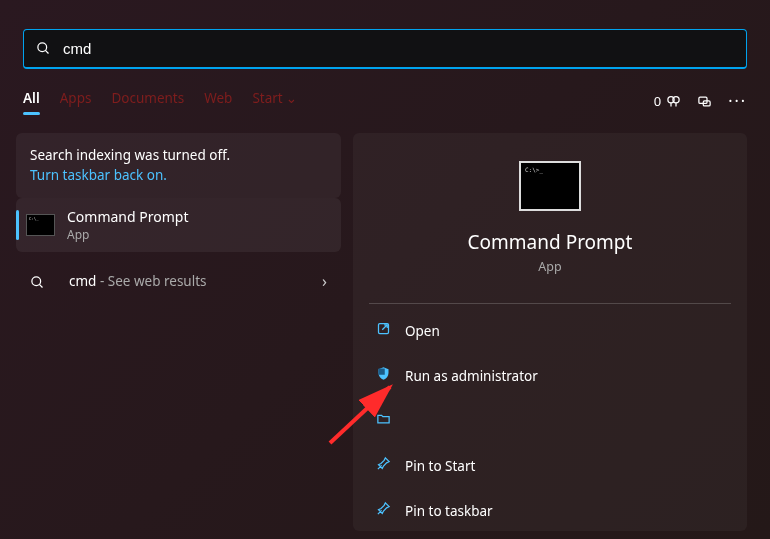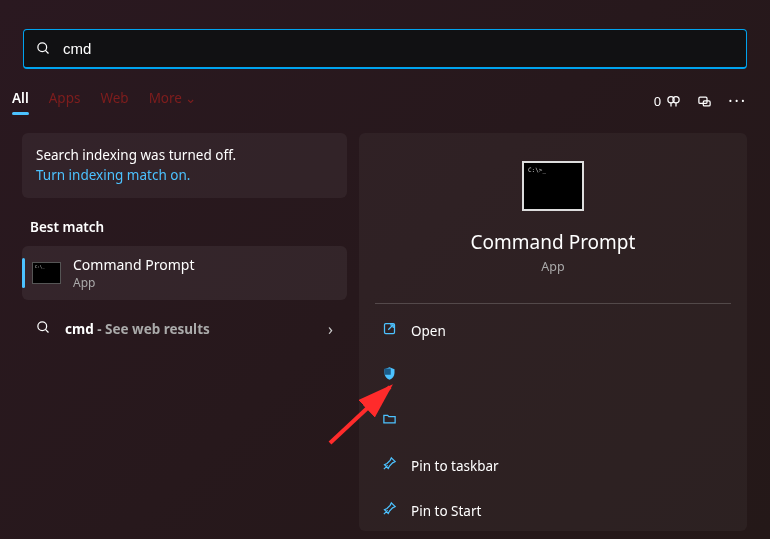--- a/index.html
+++ b/index.html
@@ -27,21 +27,21 @@
   }
   .search-box input {
     background: transparent;
     border: none;
     outline: none;
     color: #fff;
     font-size: 15px;
     flex: 1;
   }
   .tabs-row {
-    margin: 20px 23px 0 12px;
+    margin: 20px 23px 0 23px;
     display: flex;
     align-items: center;
     justify-content: space-between;
     font-size: 13.5px;
   }
   .tabs { display: flex; gap: 20px; align-items: center; }
   .tab { color: #7f1d1d; cursor: pointer; position: relative; padding-bottom: 6px; }
   .tab.active { color: #fff; font-weight: 600; }
   .tab.active::after {
     content: "";
@@ -50,21 +50,21 @@
     height: 3px;
     background: #4cc2ff;
     border-radius: 2px;
   }
   .tab .chev { margin-left: 3px; }
   .right-icons { display: flex; gap: 16px; align-items: center; color: #fff; }
   .right-count { font-size: 13px; display: flex; align-items: center; gap: 5px; }
 
   .content {
     display: flex;
-    margin: 20px 23px 0 22px;
+    margin: 20px 23px 0 16px;
     gap: 12px;
     height: calc(539px - 141px);
   }
   .left-pane { width: 325px; flex-shrink: 0; }
   .right-pane {
     flex: 1;
     background: rgba(255,255,255,0.04);
     border-radius: 6px;
     padding: 0 20px;
     position: relative;
@@ -123,21 +123,21 @@
 
   .web-search-row {
     margin-top: 6px;
     padding: 12px 14px;
     display: flex;
     align-items: center;
     justify-content: space-between;
     cursor: pointer;
     border-radius: 6px;
   }
-  .web-left { display: flex; align-items: flex-start; gap: 14px; font-size: 13.5px; font-weight: bold; }
+  .web-left { display: flex; align-items: flex-end; gap: 24px; font-size: 13.5px; }
   .web-left .q { color: #fff; }
   .web-left .suffix { color: #aaa; }
   .chev-right { color: #ccc; }
 
   .detail-head {
     display: flex;
     flex-direction: column;
     align-items: center;
     padding-top: 28px;
   }
@@ -193,23 +193,24 @@
     <circle cx="10" cy="10" r="7"></circle>
       <line x1="20" y1="20" x2="15" y2="15"></line>
   </svg>
   <input type="text" value="cmd" style="">
 </div>
 
 <div class="tabs-row">
   <div class="tabs">
     <div class="tab active">All</div>
     <div class="tab">Apps</div>
+    <div class="tab">Documents</div>
     <div class="tab">Web</div>
     <div class="tab">
-      <span>More</span><span class="chev">⌄</span>
+      <span>Start</span><span class="chev">⌄</span>
     </div>
   </div>
   <div class="right-icons">
     <span class="right-count">
       <span>0</span>
       <svg class="icon" viewBox="0 0 24 24" fill="none" stroke="#fff" stroke-width="2">
         <circle cx="8" cy="9" r="5"></circle>
           <circle cx="16" cy="9" r="5"></circle>
           <path d="M8 14v6M16 14v6"></path>
       </svg>
@@ -219,24 +220,23 @@
         <rect x="10" y="11" width="11" height="8" rx="2"></rect>
     </svg>
     <span style="font-size:16px;letter-spacing:2px;">···</span>
   </div>
 </div>
 
 <div class="content">
   <div class="left-pane">
     <div class="info-card">
       <div>Search indexing was turned off.</div>
-      <div class="link">Turn indexing match on.</div>
-    </div>
-
-    <div class="section-title indent">Best match</div>
+      <div class="link">Turn taskbar back on.</div>
+    </div>
+
 
     <div class="result-card">
       <div class="thumb"></div>
       <div>
         <div class="result-name">Command Prompt</div>
         <div class="result-sub">App</div>
       </div>
     </div>
 
 
@@ -271,43 +271,44 @@
         </span>
         <span>Open</span>
       </div>
       <div class="action">
         <span class="ic">
           <svg class="icon" viewBox="0 0 24 24" fill="#4cc2ff">
               <path d="M12 2l8 3v6c0 5-3.5 9-8 11-4.5-2-8-6-8-11V5l8-3z" fill="#4cc2ff"></path>
               <rect x="4" y="4" width="10" height="10" fill="#1a5b88" transform="rotate(0)"></rect>
             </svg>
         </span>
+        <span>Run as administrator</span>
       </div>
       <div class="action">
         <span class="ic">
           <svg class="icon" viewBox="0 0 24 24" fill="none" stroke="#4cc2ff" stroke-width="2">
               <path d="M3 7h6l2 2h10v10H3z"></path>
             </svg>
         </span>
       </div>
       <div class="action">
         <span class="ic">
           <svg class="icon" viewBox="0 0 24 24" fill="none" stroke="#4cc2ff" stroke-width="2">
               <path d="M15 3l6 6-4 2-5 5-2 4-6-6 4-2 5-5z M9 15l-6 6"></path>
             </svg>
         </span>
-        <span>Pin to taskbar</span>
+        <span>Pin to Start</span>
       </div>
       <div class="action">
         <span class="ic">
           <svg class="icon" viewBox="0 0 24 24" fill="none" stroke="#4cc2ff" stroke-width="2">
               <path d="M15 3l6 6-4 2-5 5-2 4-6-6 4-2 5-5z M9 15l-6 6"></path>
             </svg>
         </span>
-        <span>Pin to Start</span>
+        <span>Pin to taskbar</span>
       </div>
     </div>
   </div>
 </div>
 
 <svg class="arrow-annotation" width="90" height="90">
   <defs>
     <marker id="ah" markerWidth="10" markerHeight="10" refX="8" refY="3" orient="auto">
       <path d="M0,0 L0,6 L9,3 z" fill="#ff2b2b"></path>
     </marker>

